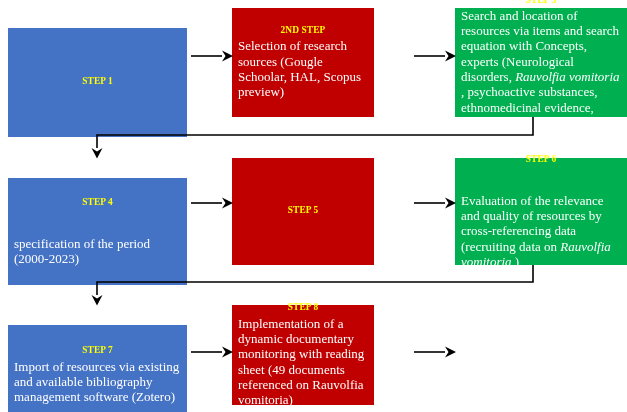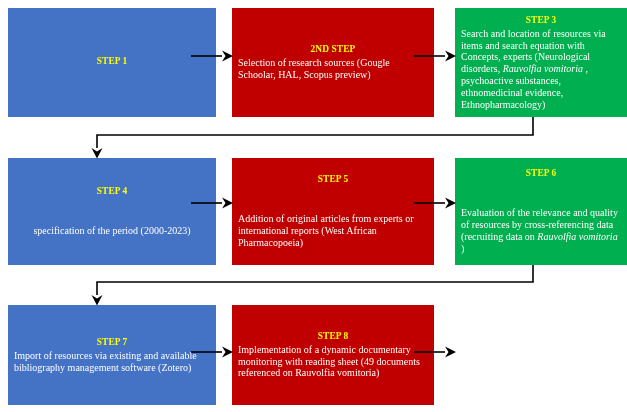--- a/index.html
+++ b/index.html
@@ -39,32 +39,32 @@
   .step-box.green { background: #00B050; }
 
   .step-title {
     color: #FFFF00;
     font-weight: bold;
     font-size: 9.4px;
     margin-bottom: 2px;
     letter-spacing: 0.1px;
   }
   .step-body {
-    font-size: 10px;
+    font-size: 13px;
     color: #ffffff;
   }
   .sci { font-style: italic; }
 
   
   .r1 { top: 8px;   height: 109px; }
   .r2 { top: 158px; height: 107px; gap: 26px; }
   .r3 { top: 305px; height: 100px; }
 
-  .c1 { left: 8px;   width: 208px; }
-  .c2 { left: 232px; width: 202px; }
+  .c1 { left: 8px;   width: 179px; margin-top: 20px; }
+  .c2 { left: 232px; width: 142px; }
   .c3 { left: 455px; width: 172px; }
 
   
   #connectors {
     position: absolute;
     left: 0;
     top: 0;
     width: 627px;
     height: 412px;
     pointer-events: none;
@@ -97,21 +97,20 @@
     <div class="step-body"><span>Search and location of resources via items and search equation with Concepts, experts (Neurological disorders, </span><span class="sci">Rauvolfia vomitoria</span><span> , psychoactive substances, ethnomedicinal evidence, Ethnopharmacology)</span></div>
   </div>
 
   <div class="step-box blue r2 c1">
     <div class="step-title">STEP 4</div>
     <div class="step-body"><span>specification of the period (2000-2023)</span><span class="sci"></span><span></span></div>
   </div>
 
   <div class="step-box red r2 c2">
     <div class="step-title">STEP 5</div>
-    <div class="step-body"><span>Addition of original articles from experts or international reports (West African Pharmacopoeia)</span><span class="sci"></span><span></span></div>
   </div>
 
   <div class="step-box green r2 c3">
     <div class="step-title">STEP 6</div>
     <div class="step-body"><span>Evaluation of the relevance and quality of resources by cross-referencing data (recruiting data on </span><span class="sci">Rauvolfia vomitoria</span><span> )</span></div>
   </div>
 
   <div class="step-box blue r3 c1">
     <div class="step-title">STEP 7</div>
     <div class="step-body"><span>Import of resources via existing and available bibliography management software (Zotero)</span><span class="sci"></span><span></span></div>

